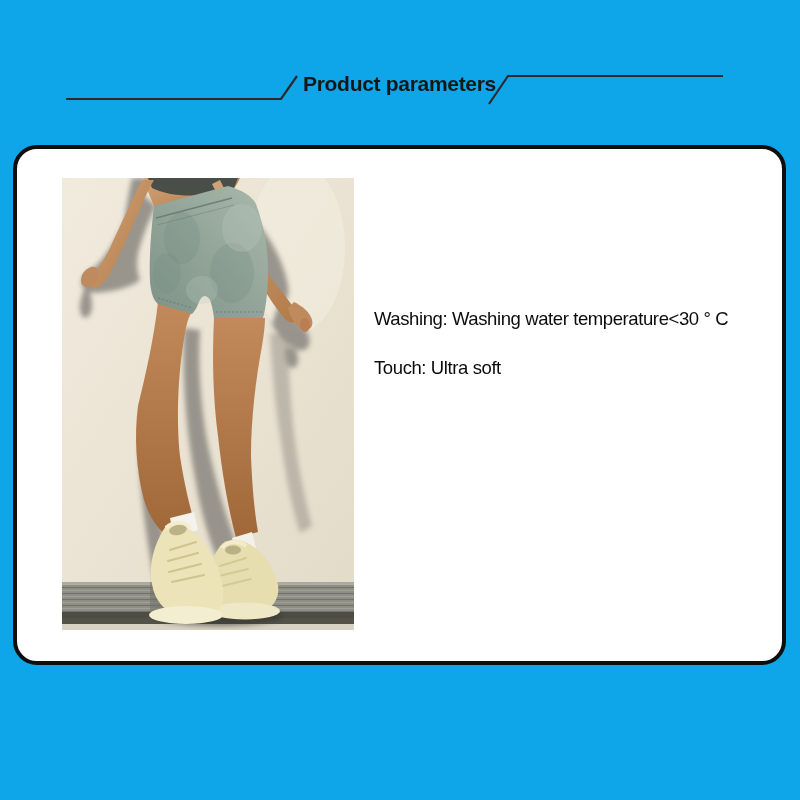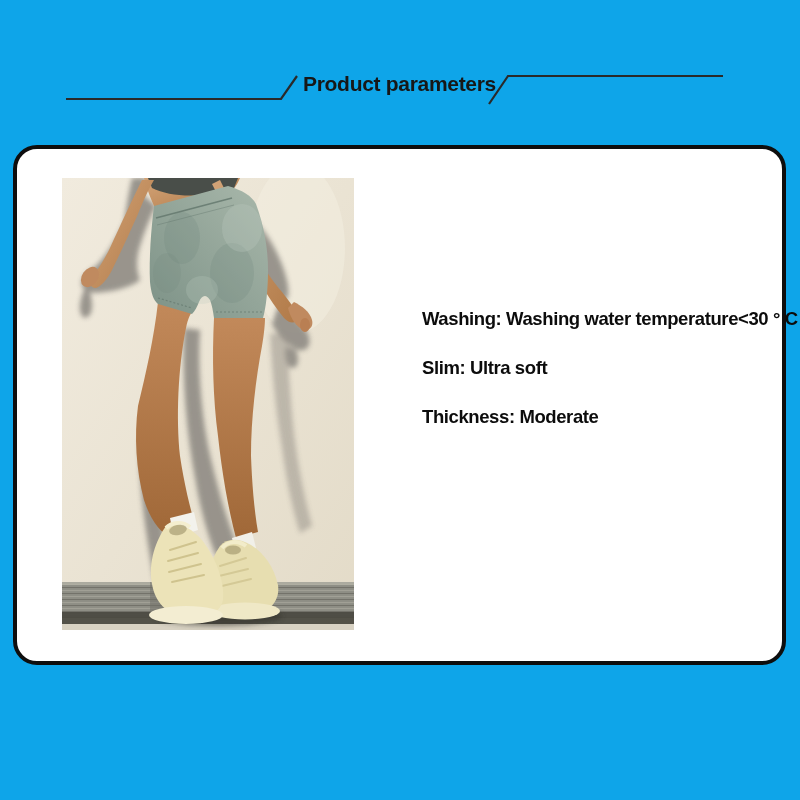--- a/index.html
+++ b/index.html
@@ -21,21 +21,21 @@
   }
 
   
   .photo{position:absolute;left:62px;top:178px;width:292px;height:452px;margin:0;}
   .photo svg{display:block;}
 
   
   .params{position:absolute;left:374px;top:294px;margin:0;padding:0;list-style:none;}
   .params li{
     height:49px;display:flex;align-items:center;white-space:nowrap;
-    font-size:18.5px;font-weight:700;letter-spacing:-0.4px;color:#0c0c0c;margin-left:48px;
+    font-size:18.5px;font-weight:400;letter-spacing:-0.4px;color:#0c0c0c;
   }
 </style>
 </head>
 <body>
 
 <div class="page">
 
   <svg class="header-lines" width="800" height="135" viewBox="0 0 800 135">
     <polyline points="66,99 281,99 297,76" fill="none" stroke="#2a2a2a" stroke-width="2.2"></polyline>
     <polyline points="489,104 508,76 723,76" fill="none" stroke="#2a2a2a" stroke-width="2.2"></polyline>
@@ -149,17 +149,16 @@
               <path d="M107,394 L139,386"></path>
               <path d="M110,404 L142,397"></path>
           </g>
         </g>
       </g>
     </svg>
   </figure>
 
   <ul class="params">
     <li>Washing: Washing water temperature&lt;30 ° C</li>
-    <li>Slim: Ultra soft</li>
-    <li>Thickness: Moderate</li>
+    <li>Touch: Ultra soft</li>
   </ul>
 
 </div>
 
 </body></html>

